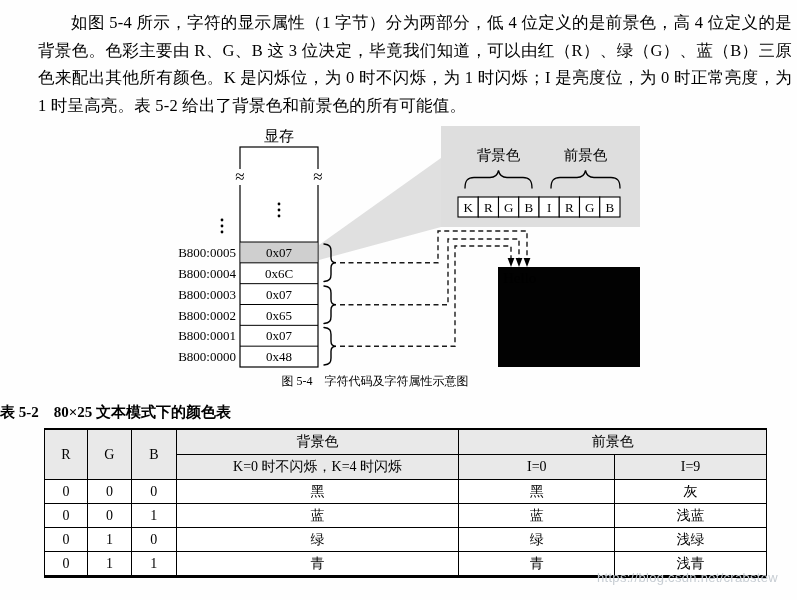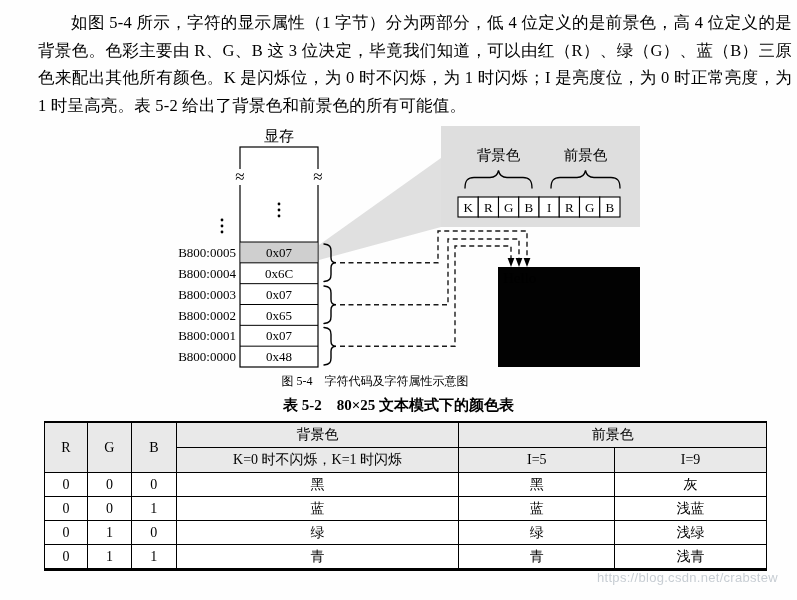--- a/index.html
+++ b/index.html
@@ -4,21 +4,21 @@
 <style>
   html,body{margin:0;padding:0;background:#fff;}
   .page{position:relative;width:797px;height:600px;background:#fefefe;overflow:hidden;
         font-family:"Liberation Serif","DejaVu Serif",serif;color:#000;}
   .para{margin:9px 8px 0 38px;width:754px;font-size:16.5px;line-height:27.5px;
         text-align:justify;text-indent:2em;letter-spacing:0.2px;}
   .figure{position:relative;width:797px;height:250px;margin-top:1px;}
   .figure svg{position:absolute;left:0;top:0;}
   .figure text{font-family:"Liberation Serif","DejaVu Serif",serif;fill:#000;}
   .fig-caption{width:750px;text-align:center;font-size:12px;margin-top:3px;}
-  .tbl-caption{width:797px;text-align:center;font-size:15px;font-weight:bold;margin-top:6px;}
+  .tbl-caption{width:797px;text-align:left;font-size:15px;font-weight:bold;margin-top:13px;}
   table.colors{margin:6px 0 0 44px;width:723px;border-collapse:collapse;
                border-top:2.5px solid #000;border-bottom:3px solid #000;
                border-left:1px solid #000;border-right:1px solid #000;}
   table.colors th,table.colors td{border:1px solid #000;text-align:center;
                font-size:14px;font-weight:normal;padding:0;}
   table.colors th{height:24px;background:#e9e9e9;}
   table.colors td{height:23px;background:#fff;}
   .watermark{position:absolute;left:597px;top:570px;font-size:13px;color:#c7cdd3;
              font-family:"Liberation Sans","DejaVu Sans",sans-serif;letter-spacing:.3px;}
 </style>
@@ -148,22 +148,22 @@
     </colgroup>
     <thead>
       <tr>
         <th rowspan="2">R</th>
         <th rowspan="2">G</th>
         <th rowspan="2">B</th>
         <th>背景色</th>
         <th colspan="2">前景色</th>
       </tr>
       <tr>
-        <th>K=0 时不闪烁，K=1 时闪烁</th>
-        <th>I=5</th>
+        <th>K=0 时不闪烁，K=4 时闪烁</th>
+        <th>I=0</th>
         <th>I=9</th>
       </tr>
     </thead>
     <tbody>
       <tr>
         <td>0</td>
         <td>0</td>
         <td>0</td>
         <td>黑</td>
         <td>黑</td>

